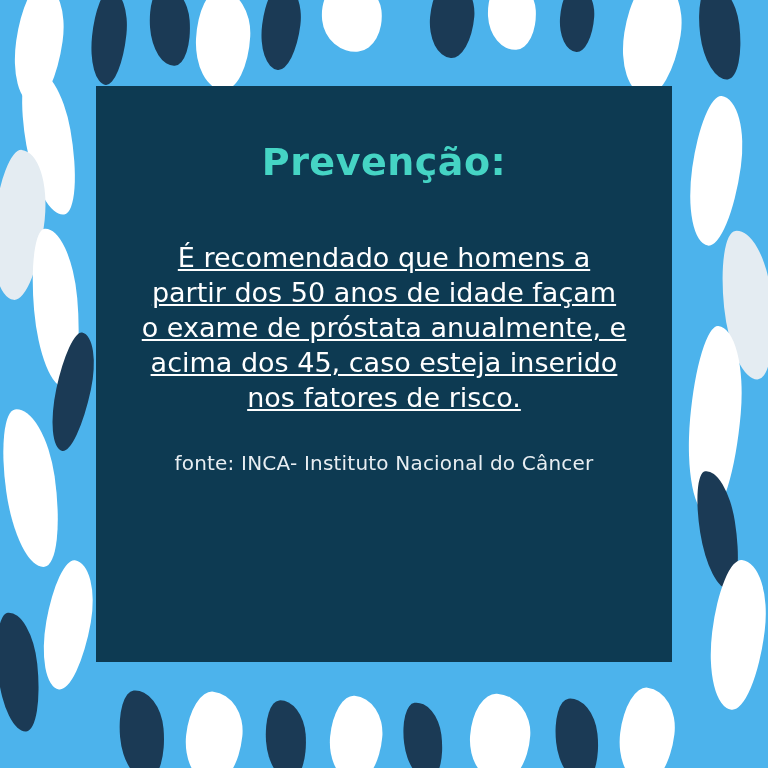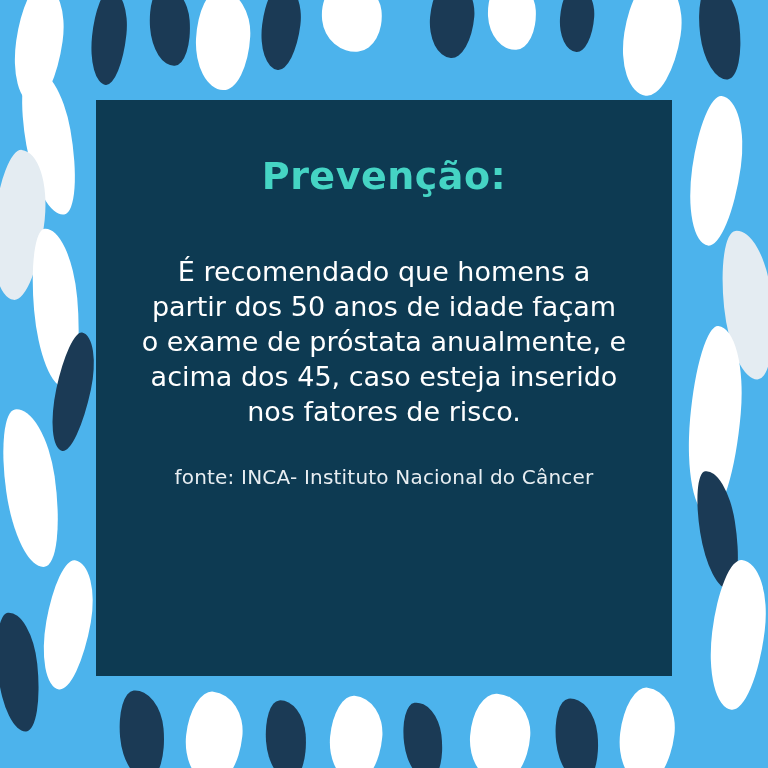--- a/index.html
+++ b/index.html
@@ -27,21 +27,21 @@
     border-radius: 40% 60% 45% 55% / 50% 45% 55% 50%;
   }
   .white { background: #ffffff; }
   .navy  { background: #1b3a55; }
   .pale  { background: #e4ecf2; }
 
   
   .card {
     position: absolute;
     left: 96px;
-    top: 100px;
+    top: 86px;
     width: 576px;
     height: 576px;
     background: #0d3a52;
     box-sizing: border-box;
     padding: 44px 34px 24px 34px;
     display: flex;
     flex-direction: column;
     align-items: center;
   }
   .title {
@@ -58,20 +58,21 @@
     font-size: 27px;
     line-height: 1.30;
     text-align: center;
     margin: 0 0 6px 0;
     width: 100%;
     white-space: pre-line;
     font-weight: 400;
   }
   .para.second {
     margin-top: 28px;
+    text-decoration: underline;
   }
   .source {
     color: #e8eef2;
     font-size: 20px;
     text-align: center;
     margin-top: 30px;
     letter-spacing: 0.2px;
   }
 </style>
 </head>

